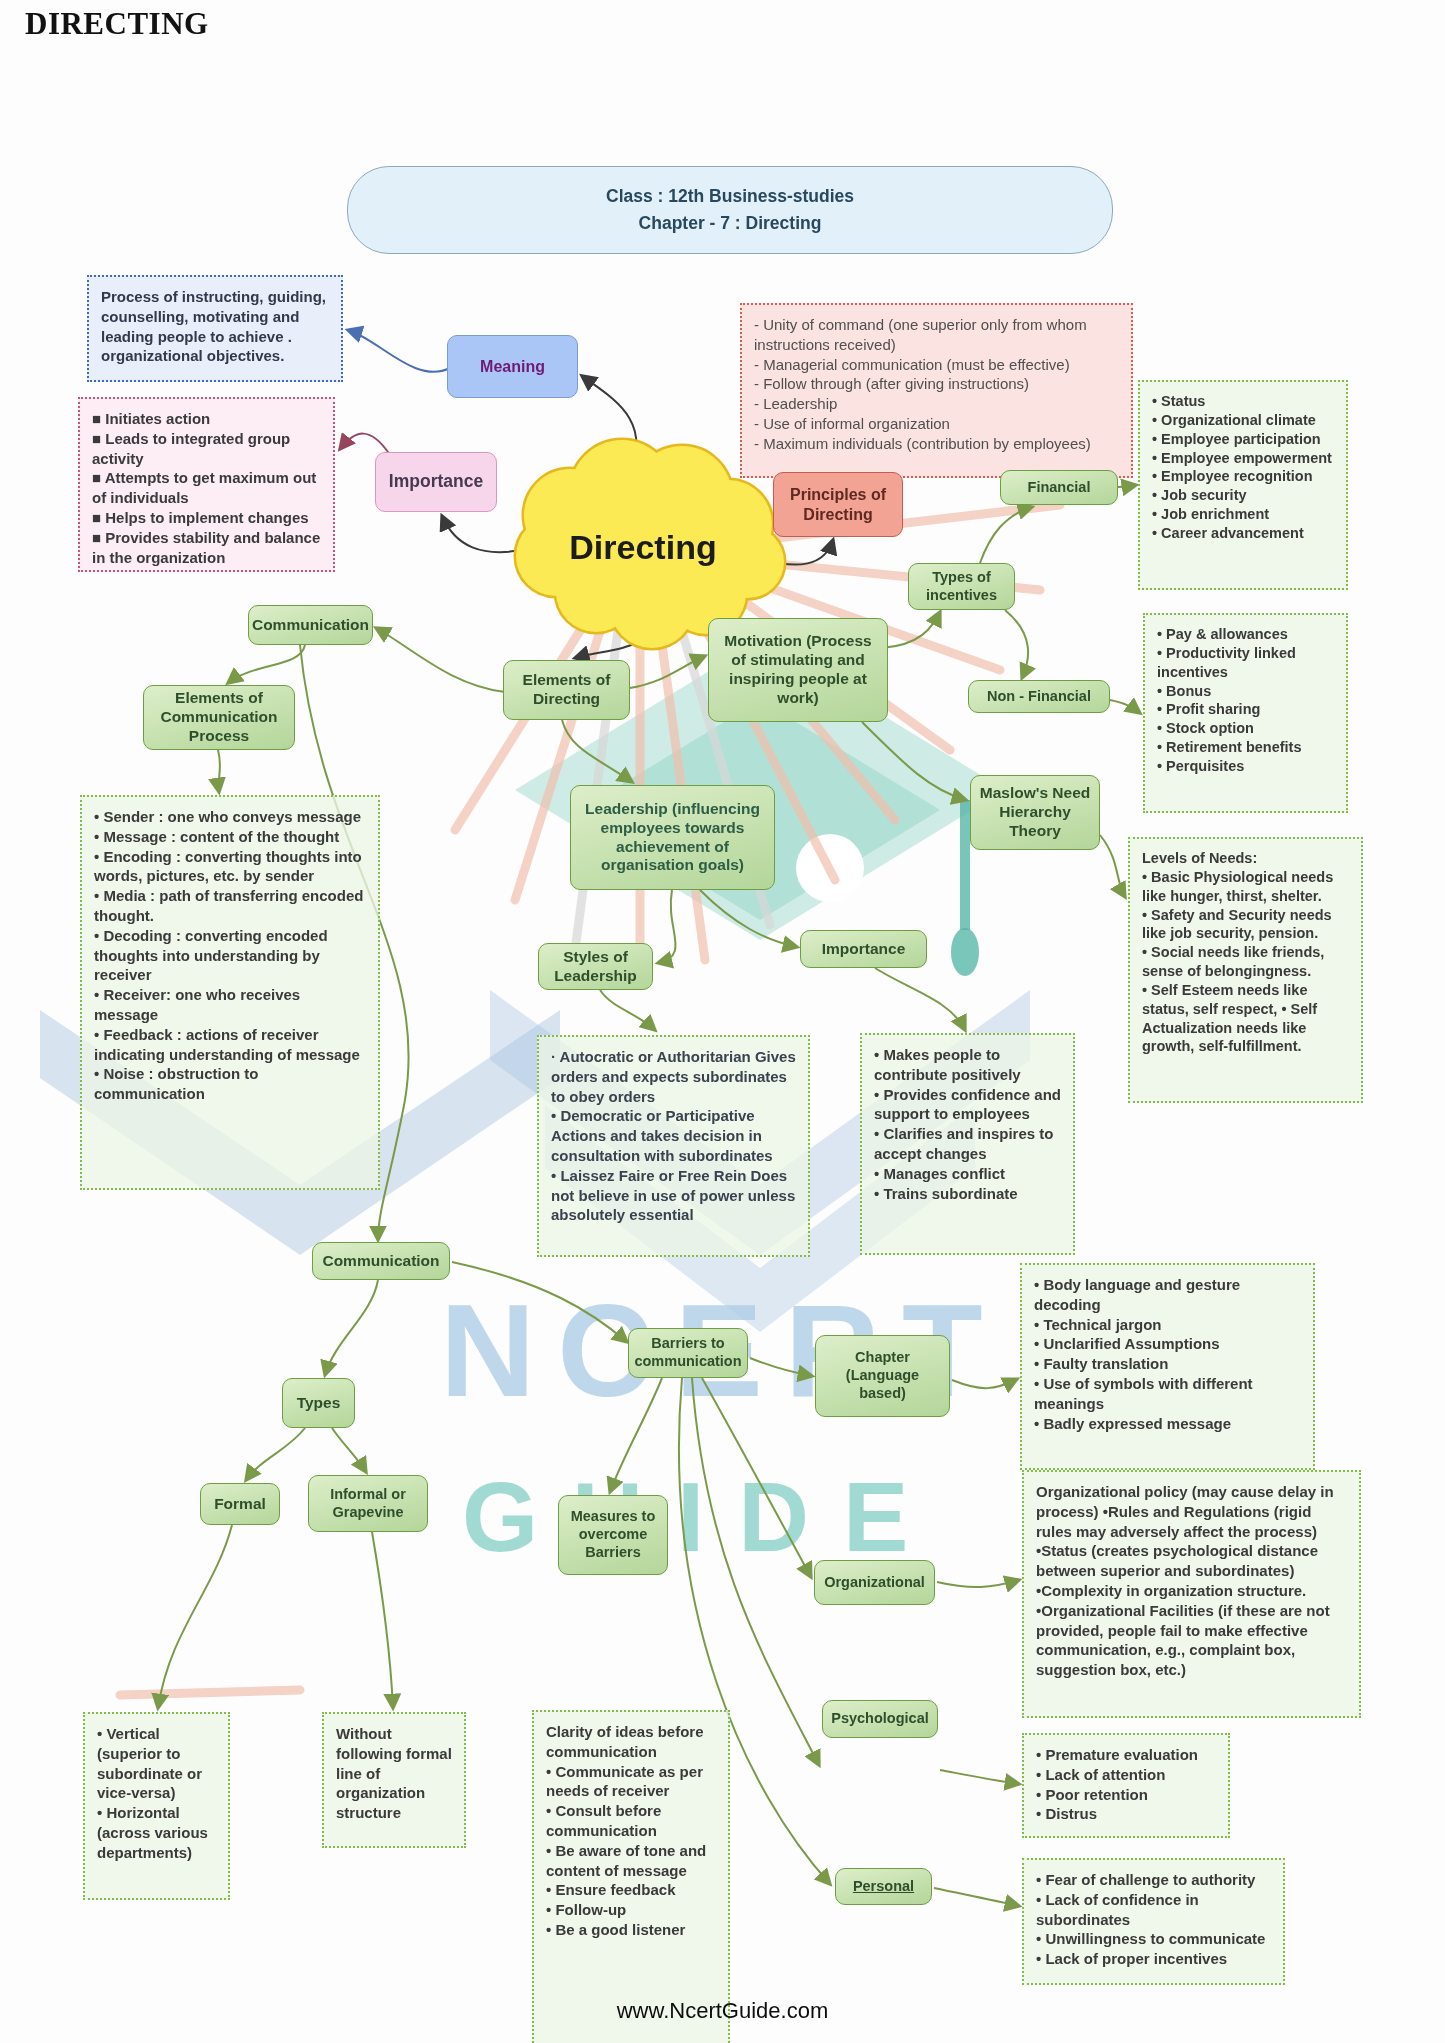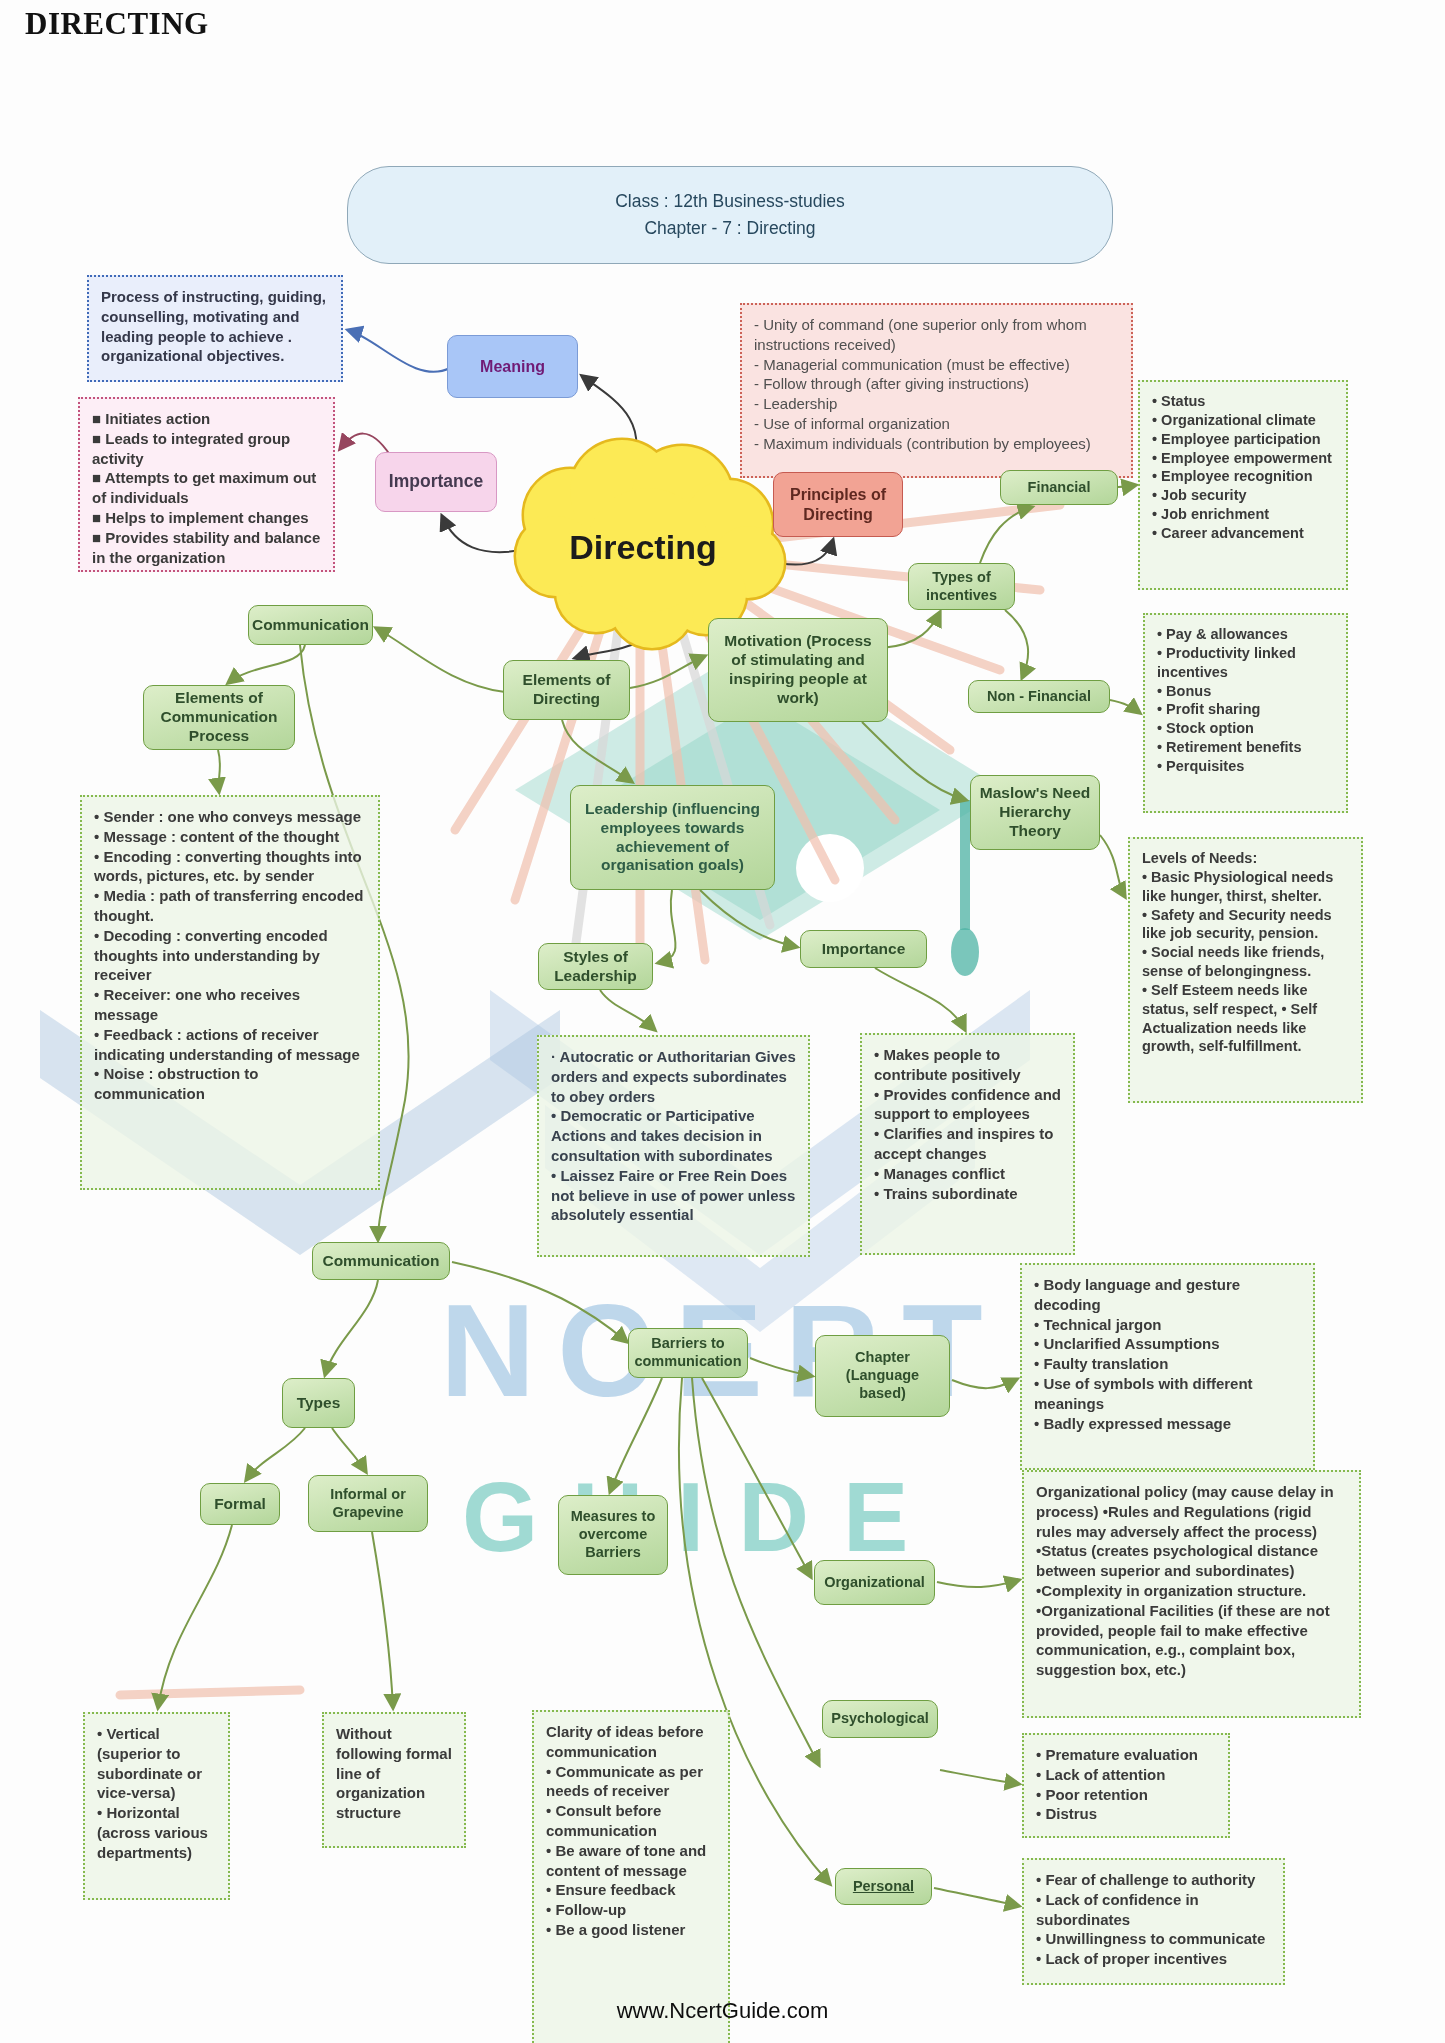--- a/index.html
+++ b/index.html
@@ -2,24 +2,24 @@
 <html style="--cloud-fill: #fcea55; --cloud-border: #e5b91e; --green-node-bg-light: #ddeec9; --green-node-bg-dark: #b3d69a; --green-node-border: #6f9e42; --green-box-border: #85b94e; --blue-node-bg: #a9c6f7; --blue-box-bg: #e9eefb; --pink-node-bg: #f7d5eb; --pink-box-bg: #fdeef6; --red-node-bg: #f2a394; --red-box-bg: #fae3e1; --header-bg: #e2f0f9; --ray-color: #f1c0ae; --watermark-blue: #aacbe6; --watermark-teal: #8ad2c9;"><head>
 <meta charset="utf-8">
 <style>
   html,body{margin:0;padding:0;background:#ffffff;}
   .canvas{position:relative;width:1445px;height:2043px;background:#fdfdfd;overflow:hidden;
           font-family:"Liberation Sans",sans-serif;}
   .abs{position:absolute;box-sizing:border-box;}
   
   .page-title{left:25px;top:6px;font-family:"Liberation Serif",serif;font-weight:bold;
               font-size:31px;color:#121212;letter-spacing:.5px;z-index:4;}
-  .header-pill{left:347px;top:166px;width:766px;height:98px;border-radius:42px;
+  .header-pill{left:347px;top:166px;width:766px;height:88px;border-radius:42px;
                background:var(--header-bg);border:1.4px solid #8fa8b8;display:flex;
                flex-direction:column;align-items:center;justify-content:center;
-               font-weight:normal;font-size:17.5px;color:#27485e;line-height:1.55;z-index:4;}
+               font-weight:bold;font-size:17.5px;color:#27485e;line-height:1.55;z-index:4;}
   .footer{left:0;top:1998px;width:100%;text-align:center;font-size:22px;color:#0d0d0d;z-index:4;}
   
   .node{position:absolute;display:flex;align-items:center;justify-content:center;text-align:center;
         font-weight:bold;border-radius:10px;border:1.6px solid;padding:3px 6px;line-height:1.22;
         box-sizing:border-box;z-index:3;font-size:15.5px;}
   .node.green{background:linear-gradient(165deg,var(--green-node-bg-light),var(--green-node-bg-dark));
               border-color:var(--green-node-border);color:#2f4f2c;}
   .node.blue{background:var(--blue-node-bg);border-color:#7b9bd6;color:#701a75;font-size:16px;}
   .node.pink{background:var(--pink-node-bg);border-color:#d898c4;color:#453a50;font-size:17.5px;}
   .node.red{background:var(--red-node-bg);border-color:#c65b51;color:#5f2820;font-size:16px;}

